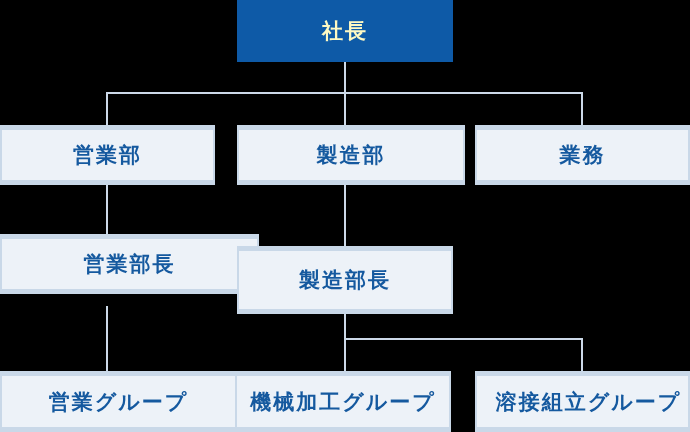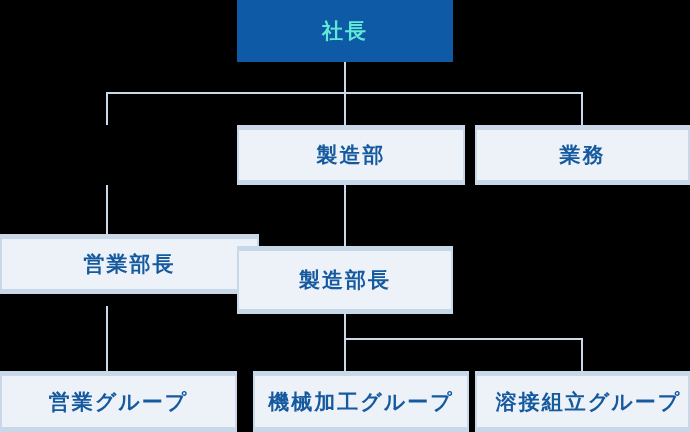--- a/index.html
+++ b/index.html
@@ -23,39 +23,39 @@
     justify-content: center;
     font-weight: 700;
     font-size: 21px;
     letter-spacing: 2px;
     white-space: nowrap;
   }
   .node-root {
     left: 237px; top: 0px;
     width: 216px; height: 62px;
     background: #0e5aa7;
-    color: #5eead4;
+    color: #fef9c3;
   }
   .node-light {
     background: #edf2f8;
     border: 2px solid #c9d8e8;
     border-top-width: 5px;
     border-bottom-width: 5px;
     color: #15599f;
   }
   
   .pos-dept-sales   { left: 0px;   top: 125px; width: 215px; height: 60px; }
   .pos-dept-mfg     { left: 237px; top: 125px; width: 228px; height: 60px; }
   .pos-dept-ops     { left: 475px; top: 125px; width: 215px; height: 60px; font-family: Liberation Mono, monospace; }
   
   .pos-mgr-sales    { left: 0px;   top: 234px; width: 259px; height: 60px; }
   .pos-mgr-mfg      { left: 237px; top: 246px; width: 216px; height: 68px; }
   
   .pos-grp-sales    { left: 0px;   top: 371px; width: 237px; height: 61px; }
-  .pos-grp-machine  { left: 253px; top: 371px; width: 216px; height: 61px; }
+  .pos-grp-machine  { left: 235px; top: 371px; width: 216px; height: 61px; }
   .pos-grp-weld     { left: 475px; top: 371px; width: 215px; height: 61px; padding-left: 12px; }
 
   .line {
     position: absolute;
     background: #ccd9e8;
   }
   .l-root-down      { left: 344px; top: 62px;  width: 2px;   height: 63px; }
   .l-h1             { left: 106px; top: 92px;  width: 477px; height: 2px;  }
   .l-h1-left-down   { left: 106px; top: 92px;  width: 2px;   height: 33px; }
   .l-h1-right-down  { left: 581px; top: 92px;  width: 2px;   height: 33px; }
@@ -77,20 +77,21 @@
   <div class="line l-h1-right-down"></div>
   <div class="line l-sales-v"></div>
   <div class="line l-mfg-v"></div>
   <div class="line l-salesmgr-v"></div>
   <div class="line l-mfgmgr-v"></div>
   <div class="line l-h2"></div>
   <div class="line l-h2-right-down"></div>
 
   <div class="node node-root">社長</div>
 
+  <div class="node node-light pos-dept-sales">営業部</div>
   <div class="node node-light pos-dept-mfg">製造部</div>
   <div class="node node-light pos-dept-ops">業務</div>
 
   <div class="node node-light pos-mgr-sales">営業部長</div>
   <div class="node node-light pos-mgr-mfg">製造部長</div>
 
   <div class="node node-light pos-grp-sales">営業グループ</div>
   <div class="node node-light pos-grp-machine">機械加工グループ</div>
   <div class="node node-light pos-grp-weld">溶接組立グループ</div>
 

